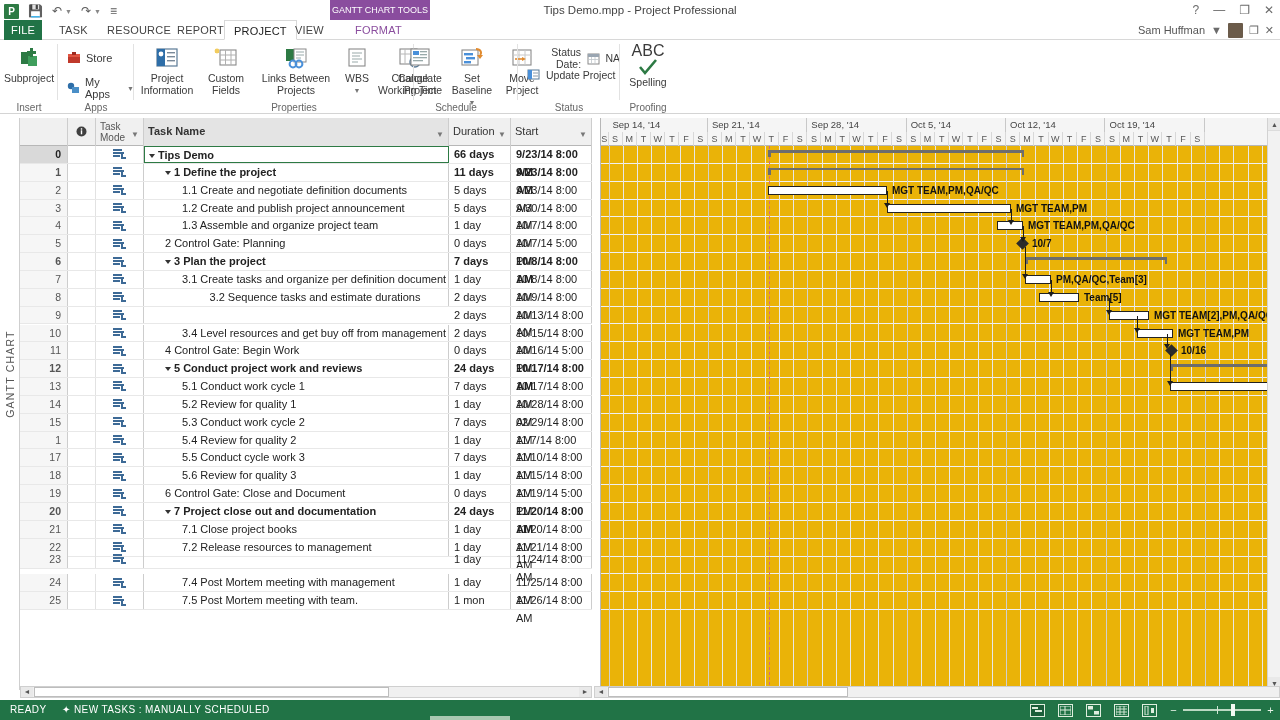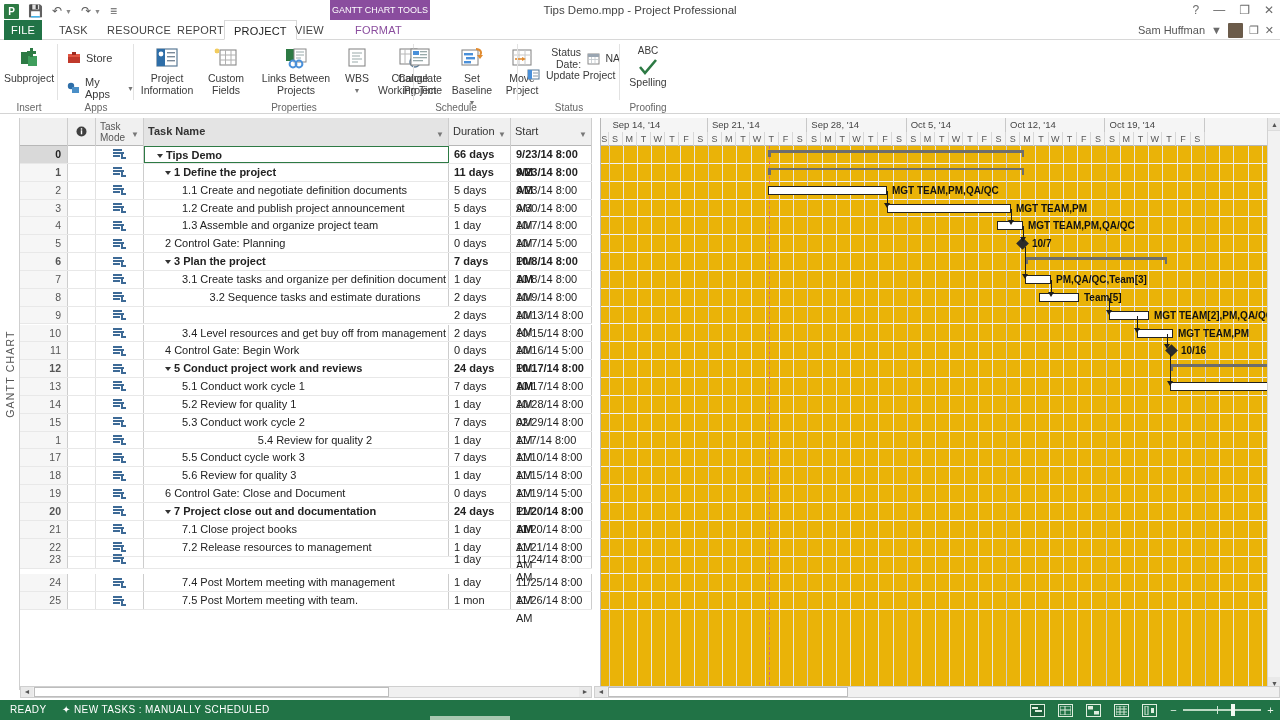--- a/index.html
+++ b/index.html
@@ -434,21 +434,21 @@
             </svg>
         </span>
         <span style="font-size:10.5px;">Update Project</span>
       </div>
       <div class="glabel">Status</div>
       <div class="gsep"></div>
     </div>
 
     <div class="grp" style="left:620px;width:56px;">
       <div class="bigbtn" style="left:0;width:56px;">
-        <div style="font-size:10px;color:#3a3a3a;margin-top:2px;">ABC</div>
+        <div style="font-size:16px;color:#3a3a3a;margin-top:2px;">ABC</div>
         <div class="ic" style="height:20px;">
           <svg width="22" height="18" viewBox="0 0 22 18">
               <path d="M3 9 L8 15 L19 2" stroke="#2d7a44" stroke-width="2.6" fill="none"></path>
             </svg>
         </div>
         <div>Spelling</div>
       </div>
       <div class="glabel">Proofing</div>
     </div>
   </div>
@@ -495,21 +495,21 @@
           <div class="c-ind"></div>
           <div class="c-mode">
             <span class="modeicon">
               <i class="a"></i>
               <i class="b"></i>
               <i class="c"></i>
               <i class="d"></i>
               <i class="e"></i>
             </span>
           </div>
-          <div class="c-name" style="padding-left: 12px;"><span class="tri"></span><span>Tips Demo</span></div>
+          <div class="c-name" style="padding-left: 4px;"><span class="tri"></span><span>Tips Demo</span></div>
           <div class="c-dur">66 days</div>
           <div class="c-start">9/23/14 8:00 AM</div>
         </div>
         <div class="trow summary" style="top: 45.85px;">
           <div class="c-id">1</div>
           <div class="c-ind"></div>
           <div class="c-mode">
             <span class="modeicon">
               <i class="a"></i>
               <i class="b"></i>
@@ -750,21 +750,21 @@
           <div class="c-ind"></div>
           <div class="c-mode">
             <span class="modeicon">
               <i class="a"></i>
               <i class="b"></i>
               <i class="c"></i>
               <i class="d"></i>
               <i class="e"></i>
             </span>
           </div>
-          <div class="c-name" style="padding-left: 38px; text-align: center;"><span>5.4 Review for quality 2</span></div>
+          <div class="c-name" style="padding-left: 38px;"><span>5.4 Review for quality 2</span></div>
           <div class="c-dur">1 day</div>
           <div class="c-start">11/7/14 8:00 AM</div>
         </div>
         <div class="trow" style="top: 331.45px;">
           <div class="c-id">17</div>
           <div class="c-ind"></div>
           <div class="c-mode">
             <span class="modeicon">
               <i class="a"></i>
               <i class="b"></i>

